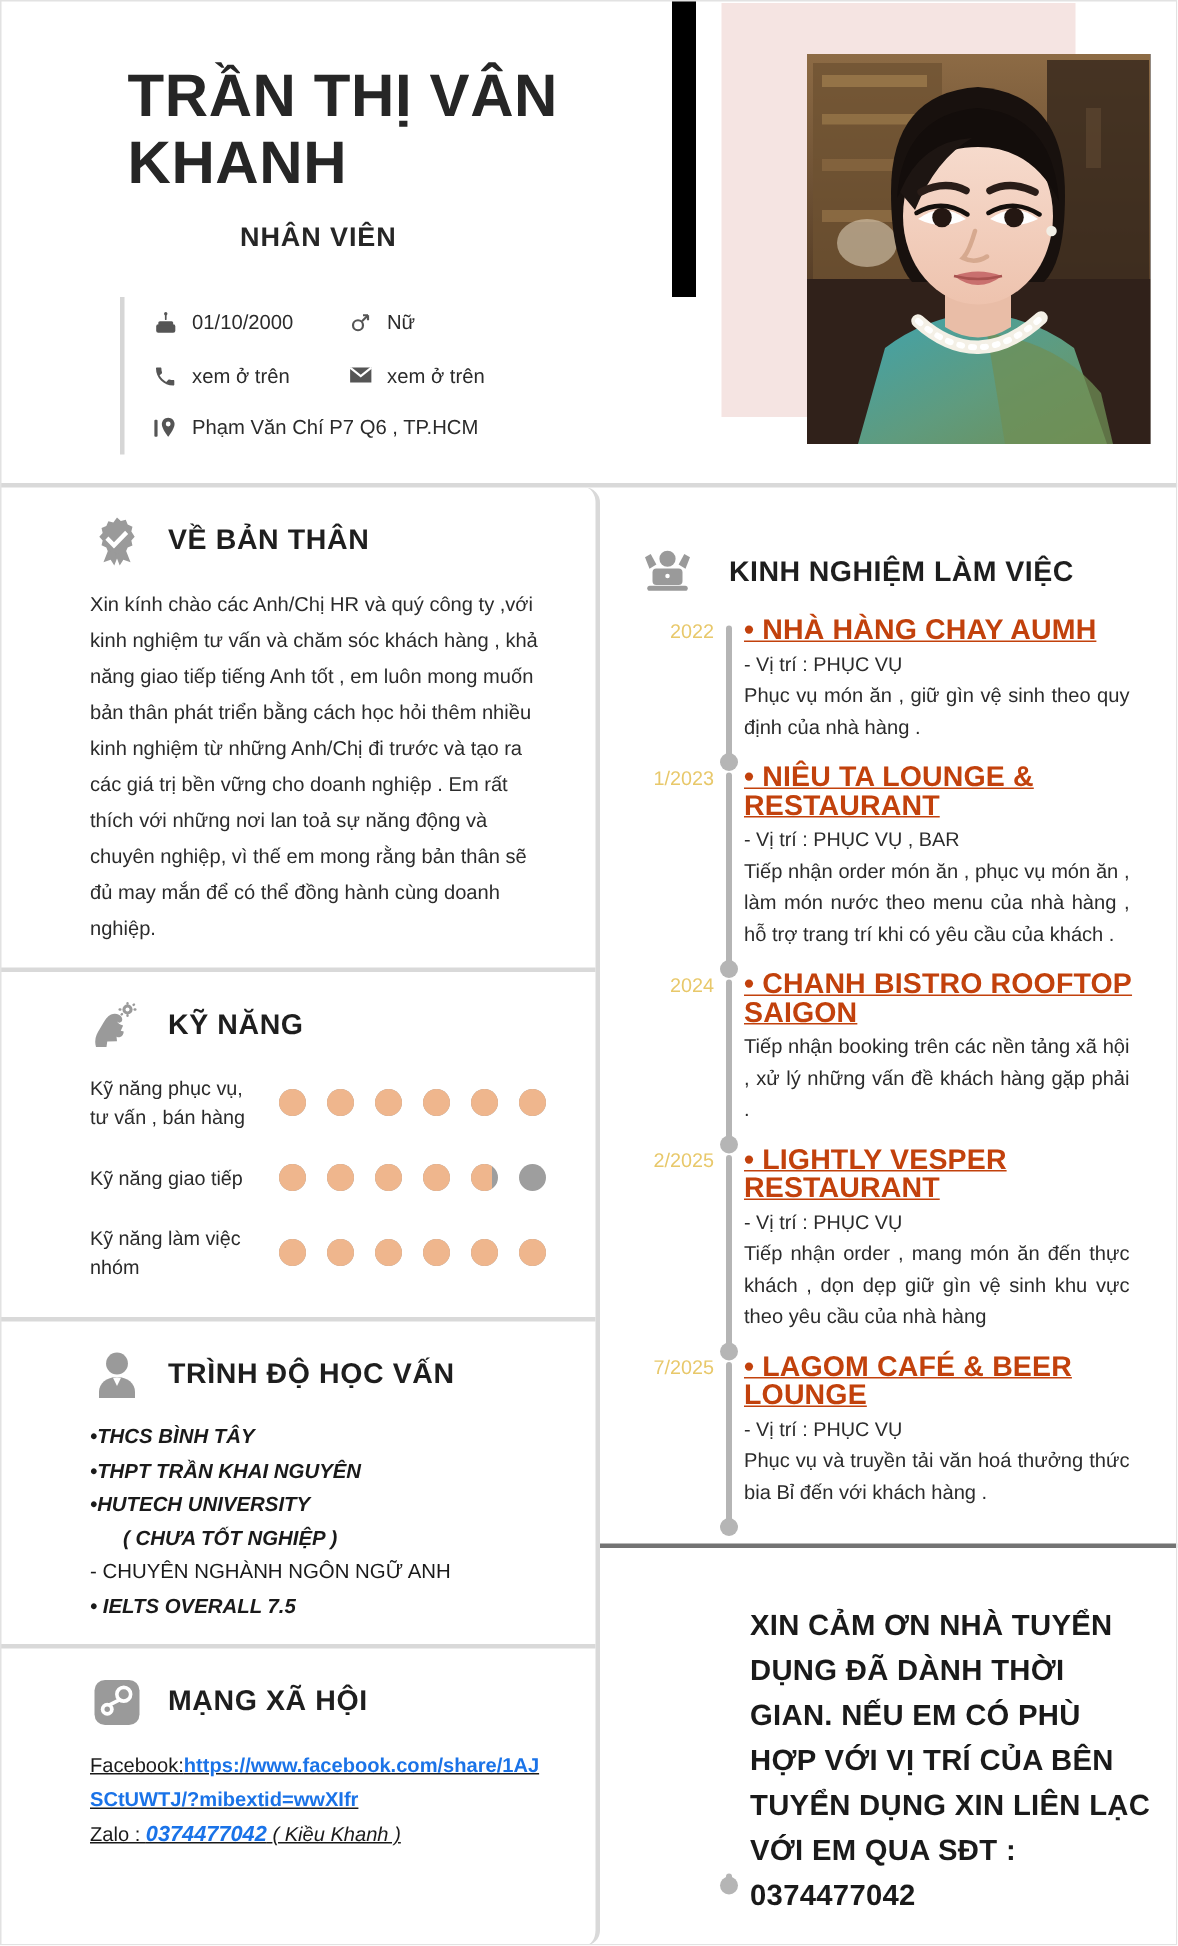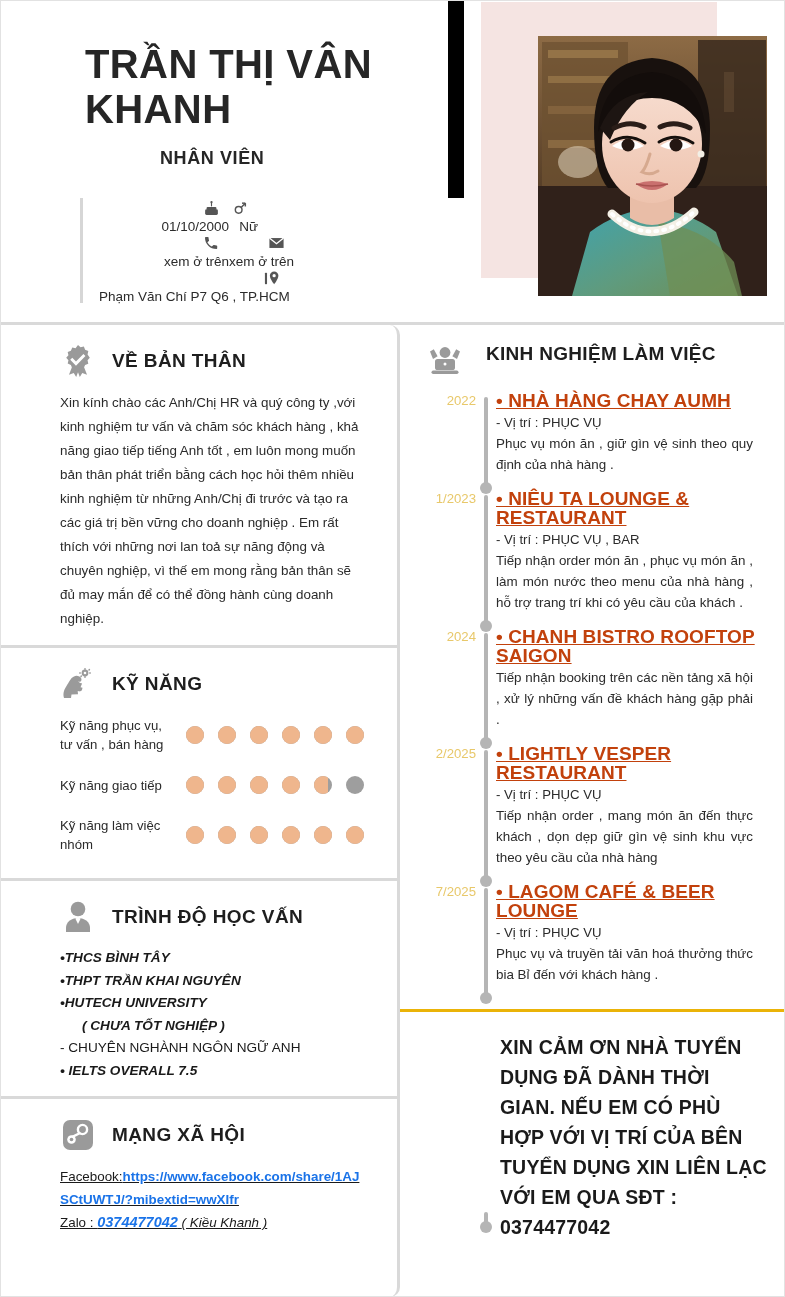--- a/index.html
+++ b/index.html
@@ -51,21 +51,21 @@
     padding-left:16px;
     border-left:3px solid #d6d6d6;
     width:400px;
     box-sizing:border-box;
   }
   .contact-row{
     display:flex;
     align-items:center;
     height:35px;
   }
-  .c-item{display:flex;align-items:flex-end;flex-direction:column;}
+  .c-item{display:flex;align-items:flex-start;}
   .c-item.w1{width:130px;}
   .c-ico{
     width:22px;
     display:flex;
     align-items:center;
     justify-content:center;
     margin-right:7px;
     color:#555555;
     flex:0 0 22px;
   }
@@ -187,21 +187,21 @@
     line-height:23px;
     color:#1a1a1a;
     word-break:break-all;
     text-decoration:underline;
   }
   .link{color:#1a73e8;font-weight:bold;text-decoration:none;}
   .zalo-num{color:#1a73e8;font-weight:bold;font-style:italic;font-size:14.5px;}
   .zalo-name{font-style:italic;color:#1a1a1a;}
   
   .exp-sec{padding:18px 18px 10px 18px;}
-  .exp-head{display:flex;align-items:flex-start;margin-bottom:10px;}
+  .exp-head{display:flex;align-items:center;margin-bottom:10px;margin-top:20px;}
   .exp-ico{
     width:38px;height:38px;flex:0 0 38px;
     margin-left:8px;margin-right:22px;
     color:#9a9a9a;display:flex;align-items:center;justify-content:center;
   }
   .exp-title{font-size:19px;font-weight:bold;color:#1e1e1e;letter-spacing:0.3px;}
   .tl-item{display:flex;align-items:stretch;}
   .tl-left{
     width:58px;flex:0 0 58px;
     position:relative;
@@ -230,22 +230,22 @@
     background:#b5b5b5;
   }
   .tl-body{flex:1 1 auto;padding-bottom:14px;}
   .job-name{
     font-size:19px;font-weight:bold;color:#c2410c;
     letter-spacing:0.1px;line-height:19px;margin-bottom:2px;text-decoration:underline;
   }
   .job-pos{font-size:13.2px;color:#2b2b2b;line-height:21px;}
   .job-desc{font-size:13.4px;color:#2b2b2b;line-height:21px;text-align:justify;padding-right:14px;}
   .thanks-sec{
-    border-top:3px solid #eab308;
-    padding:20px 18px 0 18px;
+    border-top:3px solid #737373;
+    padding:37px 18px 0 18px;
     display:flex;
     min-height:240px;
     box-sizing:border-box;
   }
   .thanks-text{
     font-size:19.5px;
     font-weight:bold;
     color:#1a1a1a;
     line-height:30px;
     letter-spacing:0.2px;

